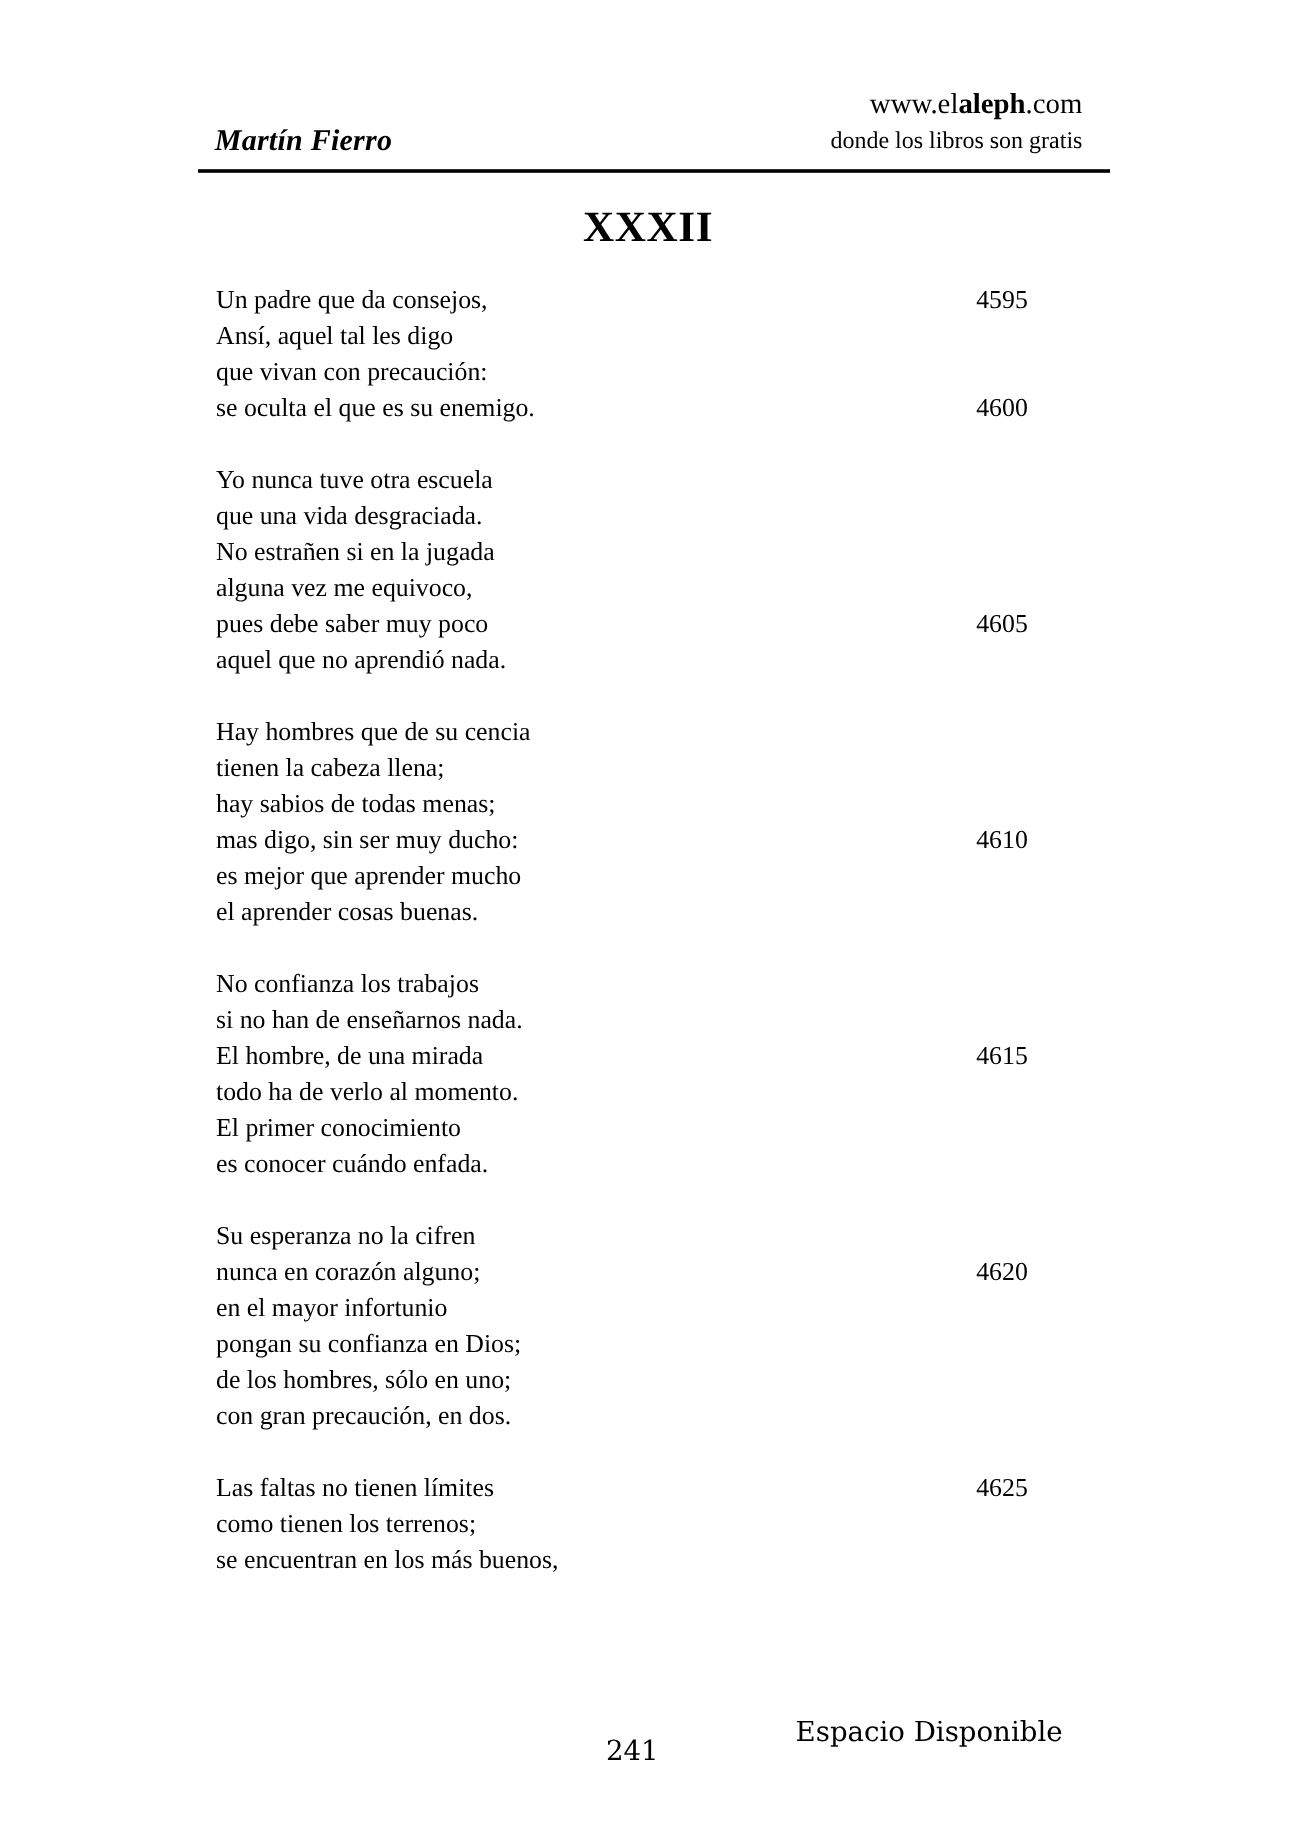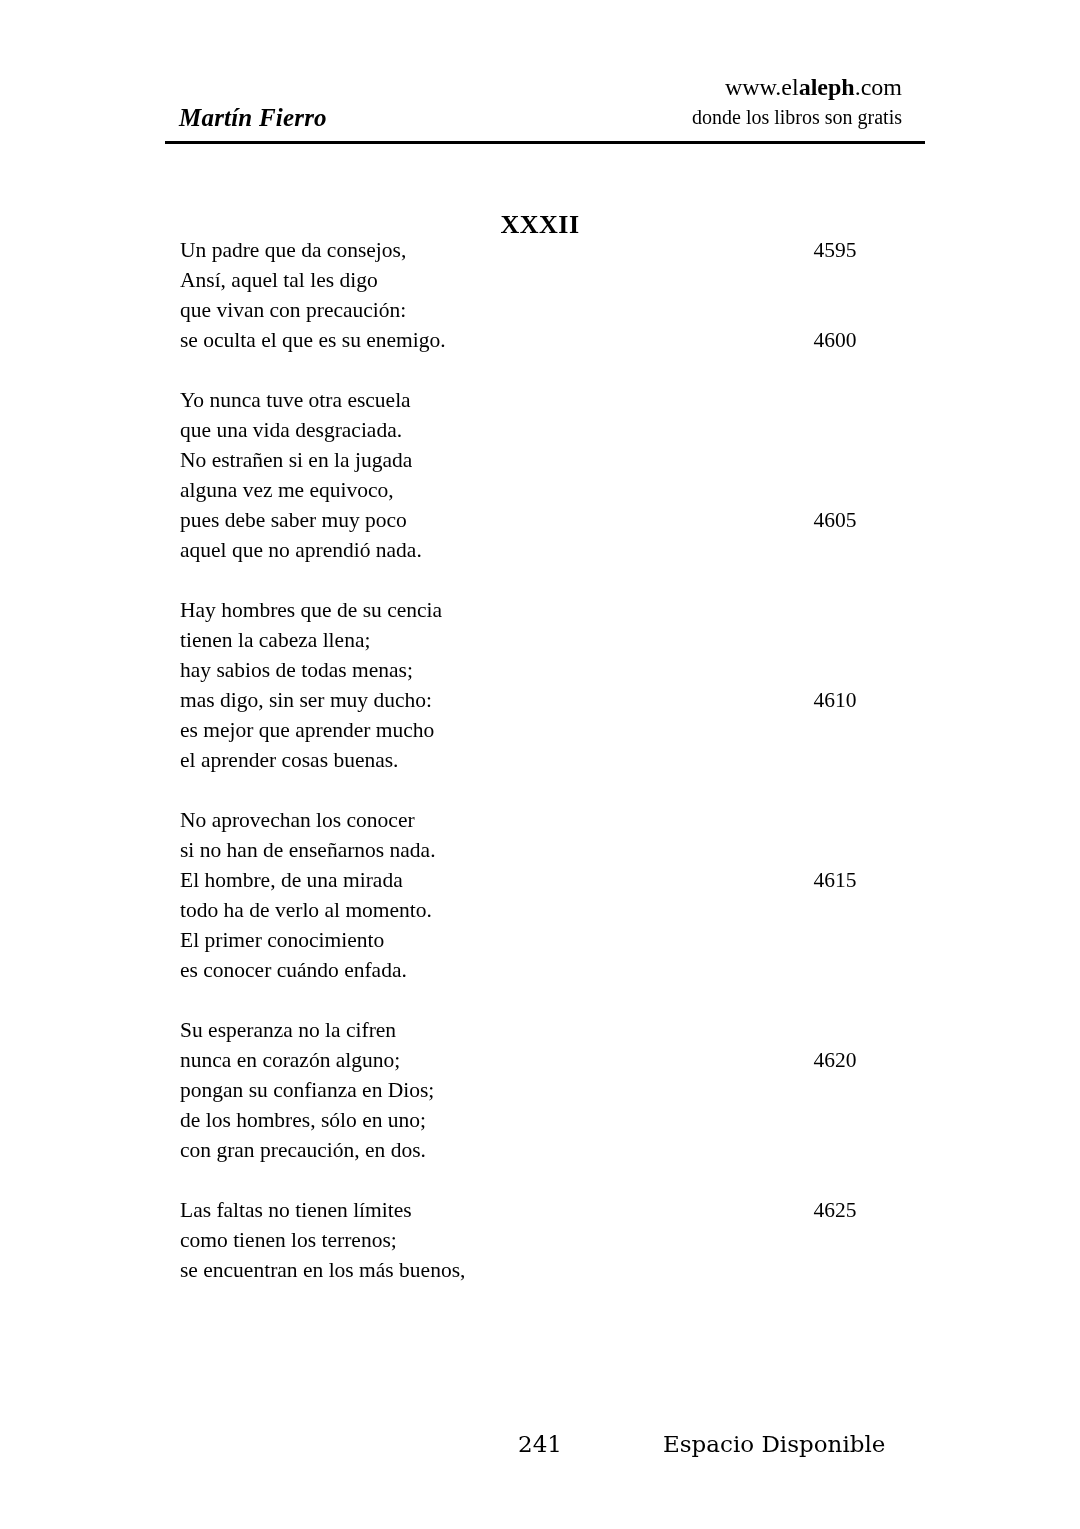--- a/index.html
+++ b/index.html
@@ -72,24 +72,23 @@
     background: #000000;
   }
 
   
   .canto-title {
     position: absolute;
     left: 0;
     top: 168px;
     width: 1080px;
     text-align: center;
-    font-size: 26px;
+    font-size: 36px;
     font-weight: bold;
     letter-spacing: 0.5px;
-    margin-top: 42px;
   }
 
   
   .poem {
     position: absolute;
     left: 180px;
     top: 235px;
     width: 760px;
     font-size: 21.5px;
   }
@@ -122,23 +121,22 @@
     top: 1424px;
     width: 1080px;
     height: 40px;
     font-family: "DejaVu Serif", "Liberation Serif", serif;
     font-size: 23px;
     line-height: 40px;
   }
   .footer-page-number {
     position: absolute;
     left: 505px;
-    top: 0;
+    top: 16px;
     width: 70px;
-    text-align: center;
   }
   .footer-note {
     position: absolute;
     left: 663px;
     top: 0;
     white-space: nowrap;
   }
 </style>
 </head>
 <body>
@@ -174,30 +172,31 @@
       </div>
       <div class="stanza">
         <div class="verse-line"><span class="verse-text">Hay hombres que de su cencia</span></div>
         <div class="verse-line"><span class="verse-text">tienen la cabeza llena;</span></div>
         <div class="verse-line"><span class="verse-text">hay sabios de todas menas;</span></div>
         <div class="verse-line"><span class="verse-text">mas digo, sin ser muy ducho:</span><span class="line-number">4610</span></div>
         <div class="verse-line"><span class="verse-text">es mejor que aprender mucho</span></div>
         <div class="verse-line"><span class="verse-text">el aprender cosas buenas.</span></div>
       </div>
       <div class="stanza">
-        <div class="verse-line"><span class="verse-text">No aprovechan los conocer</span></div>
+        <div class="verse-line"><span class="verse-text">No confianza los trabajos</span></div>
         <div class="verse-line"><span class="verse-text">si no han de enseñarnos nada.</span></div>
         <div class="verse-line"><span class="verse-text">El hombre, de una mirada</span><span class="line-number">4615</span></div>
         <div class="verse-line"><span class="verse-text">todo ha de verlo al momento.</span></div>
         <div class="verse-line"><span class="verse-text">El primer conocimiento</span></div>
         <div class="verse-line"><span class="verse-text">es conocer cuándo enfada.</span></div>
       </div>
       <div class="stanza">
         <div class="verse-line"><span class="verse-text">Su esperanza no la cifren</span></div>
         <div class="verse-line"><span class="verse-text">nunca en corazón alguno;</span><span class="line-number">4620</span></div>
+        <div class="verse-line"><span class="verse-text">en el mayor infortunio</span></div>
         <div class="verse-line"><span class="verse-text">pongan su confianza en Dios;</span></div>
         <div class="verse-line"><span class="verse-text">de los hombres, sólo en uno;</span></div>
         <div class="verse-line"><span class="verse-text">con gran precaución, en dos.</span></div>
       </div>
       <div class="stanza">
         <div class="verse-line"><span class="verse-text">Las faltas no tienen límites</span><span class="line-number">4625</span></div>
         <div class="verse-line"><span class="verse-text">como tienen los terrenos;</span></div>
         <div class="verse-line"><span class="verse-text">se encuentran en los más buenos,</span></div>
       </div>
     </div>

